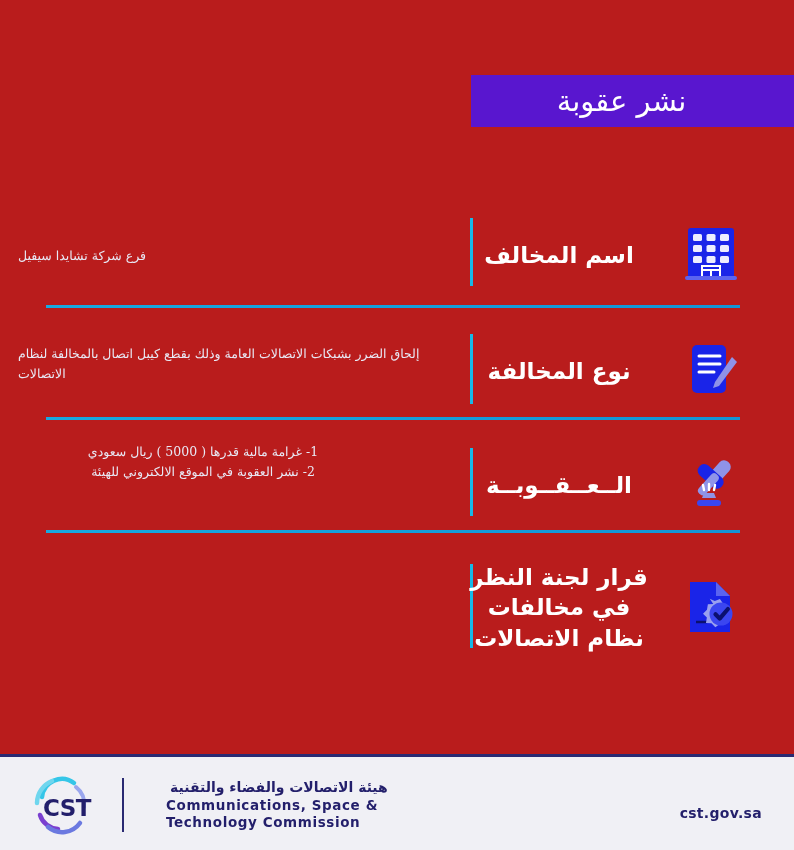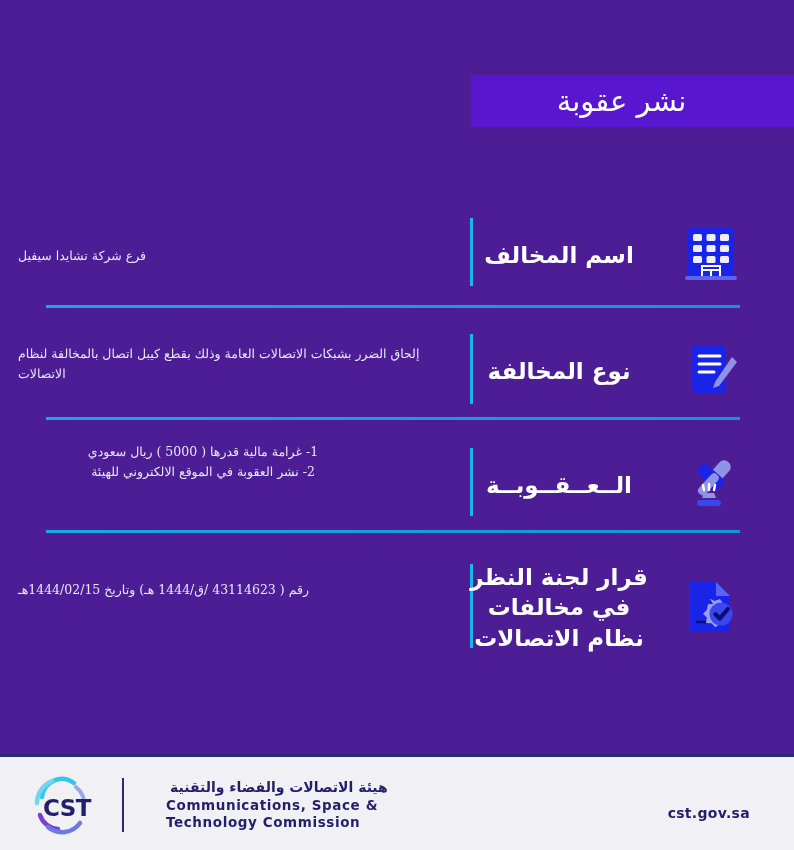--- a/index.html
+++ b/index.html
@@ -8,21 +8,21 @@
     width: 794px;
     height: 850px;
     background: #ffffff;
     font-family: "DejaVu Sans", "Liberation Sans", sans-serif;
   }
 
   #poster {
     position: relative;
     width: 794px;
     height: 850px;
-    background: #4c1d95;
+    background: #b91c1c;
     overflow: hidden;
   }
 
   
   #header-banner {
     position: absolute;
     left: 471px;
     top: 75px;
     width: 323px;
     height: 52px;
@@ -188,21 +188,21 @@
   #logo-words .en1, #logo-words .en2 {
     color: #231f6b;
     font-size: 13.5px;
     font-weight: bold;
     letter-spacing: 0.6px;
     line-height: 1.3;
     margin-left: 24px;
   }
   #footer-url {
     position: absolute;
-    right: 44px;
+    right: 32px;
     top: 48px;
     color: #231f6b;
     font-size: 14px;
     font-weight: bold;
     letter-spacing: 0.3px;
   }
 </style>
 </head>
 <body>
 
@@ -284,21 +284,20 @@
         <path d="M10 6 h26 l14 14 v36 h-40 z" fill="#1a24e8"></path>
         <path d="M36 6 v14 h14 z" fill="#5b63f0"></path>
         <line x1="16" y1="46" x2="27" y2="46" stroke="#0b1070" stroke-width="2.5"></line>
         <path d="M38 24 l5.5 2.4 l5.6 -2.1 l3.3 4.9 l5.6 2.1 l-0.8 5.9 l3.3 4.9 l-4.8 3.6 l-0.8 5.9 l-6 -0.3 l-4.8 3.6 l-4.2 -4.3 l-6 -0.3 l1 -5.9 l-4.2 -4.3 l4.3 -4.2 l1 -5.9 l5.9 -0.5 z" fill="#9aa0ef" transform="translate(-8,-2) scale(0.92) translate(3,3)"></path>
         <circle cx="41" cy="38" r="11.5" fill="#3b46f0"></circle>
         <path d="M35.5 38.2 l4.2 4.4 l8.2 -9.6" fill="none" stroke="#0b1070" stroke-width="4.2" stroke-linecap="round" stroke-linejoin="round"></path>
       </svg>
     </div>
     <div class="vbar"></div>
     <div class="label">قرار لجنة النظر في مخالفات نظام الاتصالات</div>
-    <div class="value">رقم ( 43114623 /ق/1444 هـ) وتاريخ 1444/02/15هـ</div>
   </div>
 
   <div id="footer">
     <div id="footer-inner">
       <div id="logo-mark">
         <svg width="74" height="64" viewBox="0 0 74 64" style="position:absolute;left:0;top:0;">
           <path d="M10 24 A20 20 0 0 1 42 10" fill="none" stroke="#35c6e8" stroke-width="4.5" stroke-linecap="round"></path>
           <path d="M5 30 A24 24 0 0 1 20 8" fill="none" stroke="#6fd6ee" stroke-width="4.5" stroke-linecap="round"></path>
           <path d="M8 42 A20 20 0 0 0 26 56" fill="none" stroke="#7a3fd0" stroke-width="4.5" stroke-linecap="round"></path>
           <path d="M16 54 A22 22 0 0 0 48 50" fill="none" stroke="#6b79e0" stroke-width="4.5" stroke-linecap="round"></path>

